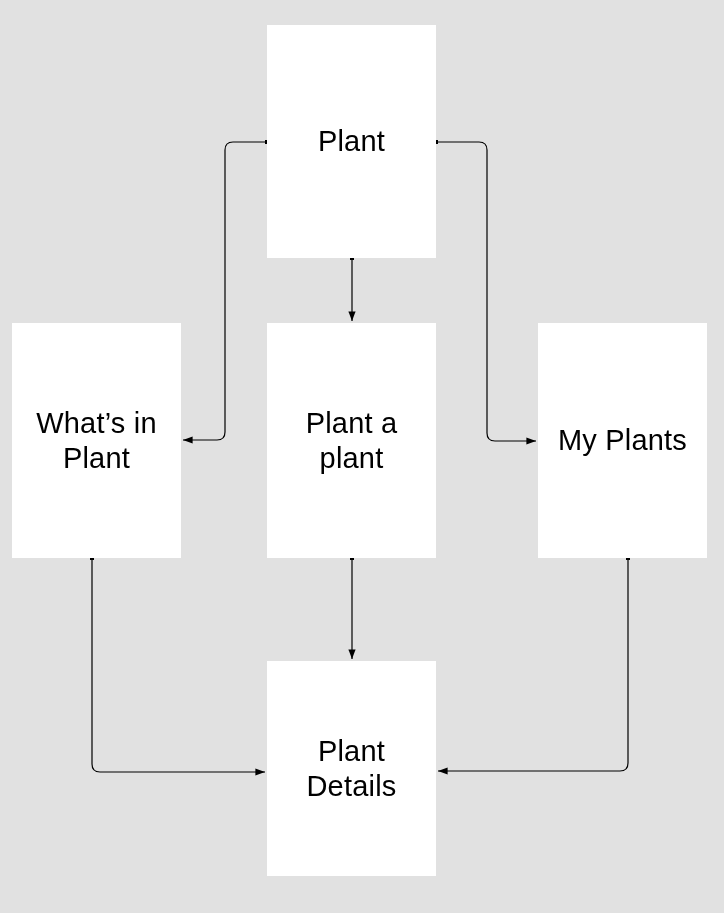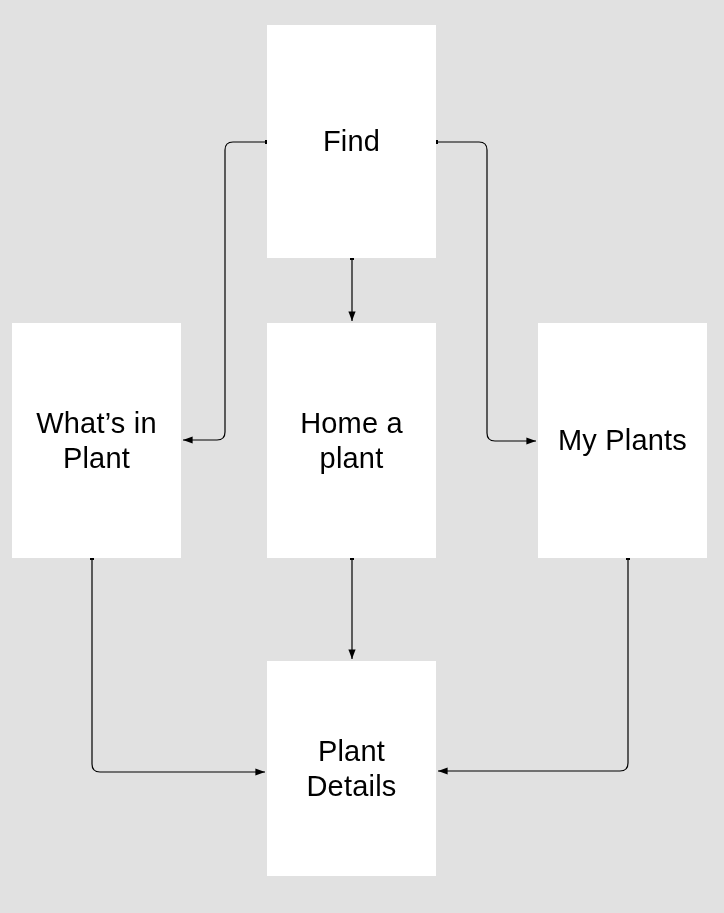--- a/index.html
+++ b/index.html
@@ -71,29 +71,29 @@
     <path class="edge" d="M 352 258 L 352 321" marker-start="url(#dot)" marker-end="url(#arrow)"></path>
 
     <path class="edge" d="M 352 558 L 352 659" marker-start="url(#dot)" marker-end="url(#arrow)"></path>
 
     <path class="edge" d="M 92 558 L 92 764 Q 92 772 100 772 L 265 772" marker-start="url(#dot)" marker-end="url(#arrow)"></path>
 
     <path class="edge" d="M 628 558 L 628 763 Q 628 771 620 771 L 438 771" marker-start="url(#dot)" marker-end="url(#arrow)"></path>
   </svg>
 
   <div class="node node-home">
-    <div class="label">Find</div>
+    <div class="label">Plant</div>
   </div>
 
   <div class="node node-season">
     <div class="label">What’s in Plant</div>
   </div>
 
   <div class="node node-find">
-    <div class="label">Home a plant</div>
+    <div class="label">Plant a plant</div>
   </div>
 
   <div class="node node-myplants">
     <div class="label">My Plants</div>
   </div>
 
   <div class="node node-details">
     <div class="label">Plant Details</div>
   </div>
 

